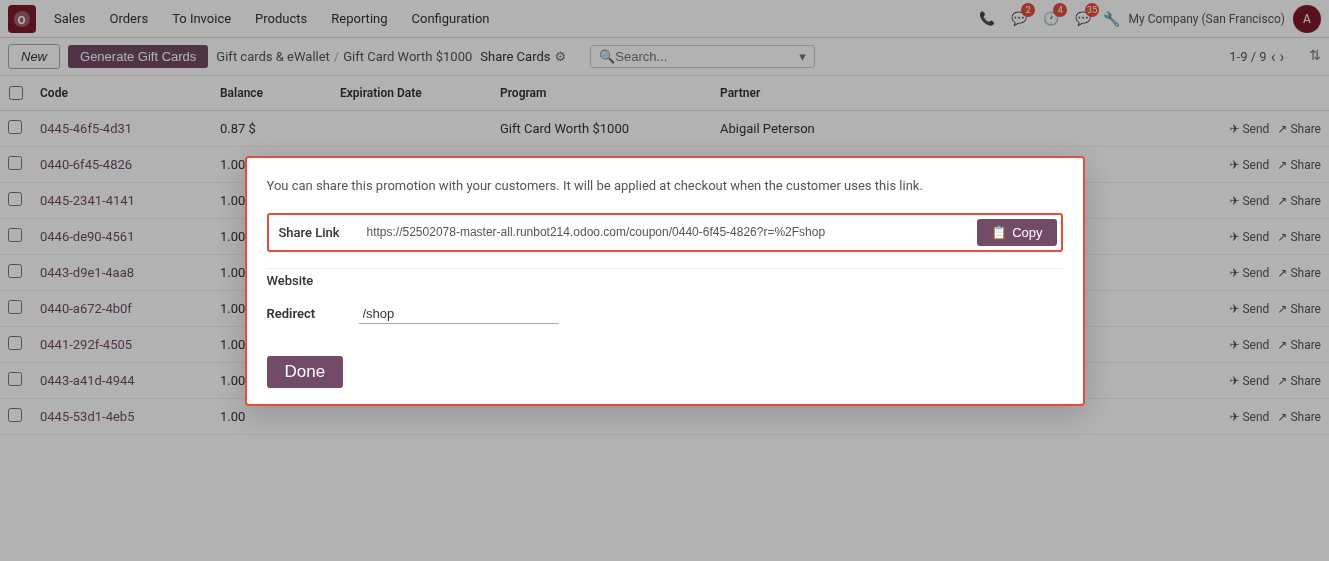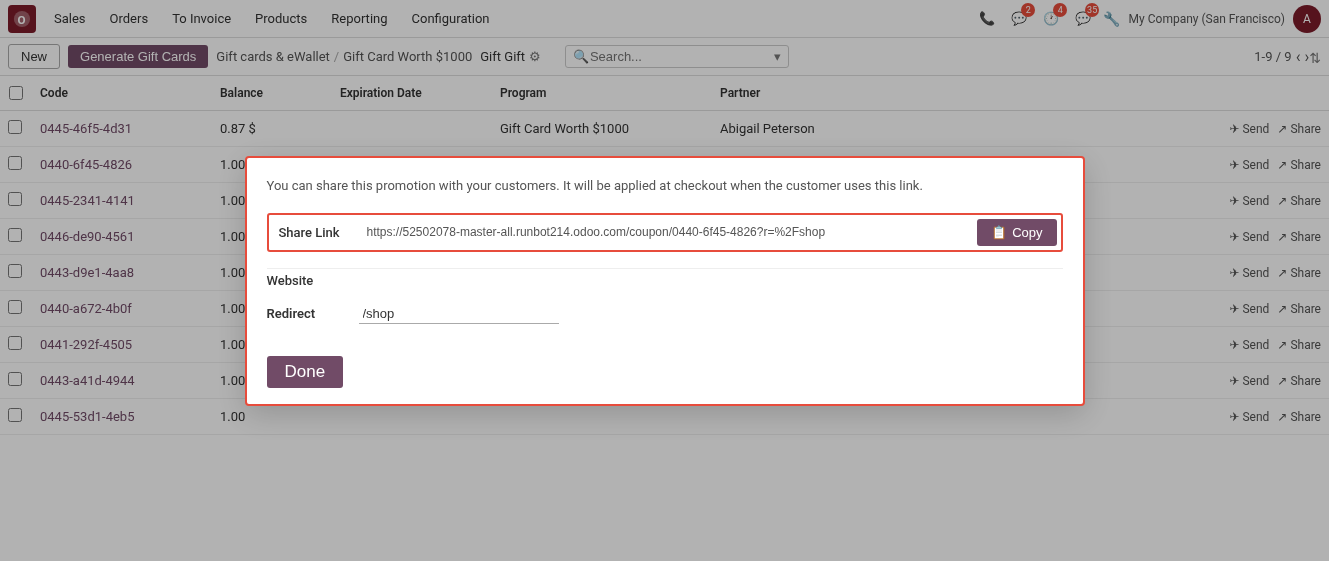--- a/index.html
+++ b/index.html
@@ -19,31 +19,31 @@
     .topnav-avatar { width: 28px; height: 28px; border-radius: 50%; background: #7c1c2a; display: flex; align-items: center; justify-content: center; color: #fff; font-size: 12px; cursor: pointer; }
     .topnav-company { font-size: 12px; color: #555; }
     .topnav-wrench { font-size: 14px; color: #555; cursor: pointer; }
 
     
     .toolbar {
       display: flex; align-items: center;
       padding: 6px 8px; gap: 8px;
       border-bottom: 1px solid #ddd; background: #fff;
     }
-    .btn-new { background: #fff; border: 1px solid #aaa; border-radius: 3px; padding: 4px 12px; font-size: 13px; cursor: pointer; color: #333; }
+    .btn-new { background: #fff; border: 1px solid #aaa; border-radius: 3px; padding: 4px 12px; font-size: 13px; cursor: pointer; color: #333; font-style: italic; }
     .btn-generate { background: #714B67; border: none; border-radius: 3px; padding: 4px 12px; font-size: 13px; cursor: pointer; color: #fff; }
     .breadcrumb { display: flex; align-items: center; gap: 4px; font-size: 13px; color: #555; }
     .breadcrumb-sep { color: #aaa; }
     .breadcrumb-link { color: #555; cursor: pointer; }
     .breadcrumb-current { color: #333; display: flex; align-items: center; gap: 4px; }
     .breadcrumb-gear { cursor: pointer; color: #777; }
     .search-box { display: flex; align-items: center; border: 1px solid #ccc; border-radius: 3px; padding: 3px 8px; min-width: 220px; margin-left: 16px; }
     .search-input { border: none; outline: none; font-size: 13px; color: #555; width: 180px; background: transparent; }
     .search-dropdown { margin-left: 4px; cursor: pointer; color: #777; }
-    .toolbar-right { margin-left: auto; display: flex; align-items: flex-end; gap: 0; font-size: 13px; color: #555; }
+    .toolbar-right { margin-left: auto; display: flex; align-items: flex-start; gap: 25px; font-size: 13px; color: #555; }
     .pagination { display: flex; align-items: center; gap: 4px; }
     .pag-arrow { cursor: pointer; font-size: 16px; color: #555; }
 
     
     .table-container { position: relative; background: #fff; }
     .table-header { display: grid; grid-template-columns: 32px 180px 120px 160px 220px 200px 1fr; border-bottom: 1px solid #ddd; padding: 6px 0; background: #fff; }
     .th { font-size: 12px; font-weight: 600; color: #333; padding: 4px 8px; }
     .th-check { display: flex; align-items: center; justify-content: center; }
     .table-row { display: grid; grid-template-columns: 32px 180px 120px 160px 220px 200px 1fr; border-bottom: 1px solid #eee; padding: 2px 0; align-items: center; min-height: 36px; }
     .td { padding: 4px 8px; font-size: 13px; color: #333; }
@@ -121,21 +121,21 @@
 
 <div class="toolbar">
   <button class="btn-new">New</button>
   <button class="btn-generate">Generate Gift Cards</button>
   <div class="breadcrumb">
     <span class="breadcrumb-link">Gift cards &amp; eWallet</span>
     <span class="breadcrumb-sep">/</span>
     <span class="breadcrumb-link">Gift Card Worth $1000</span>
     <br>
     <span class="breadcrumb-current">
-      <span>Gift Gift</span>
+      <span>Share Cards</span>
       <span class="breadcrumb-gear">⚙</span>
     </span>
   </div>
   <div class="search-box">
     <span>🔍</span>
     <input class="search-input" type="text" placeholder="Search..." style="">
     <span class="search-dropdown">▾</span>
   </div>
   <div class="toolbar-right">
     <div class="pagination">

